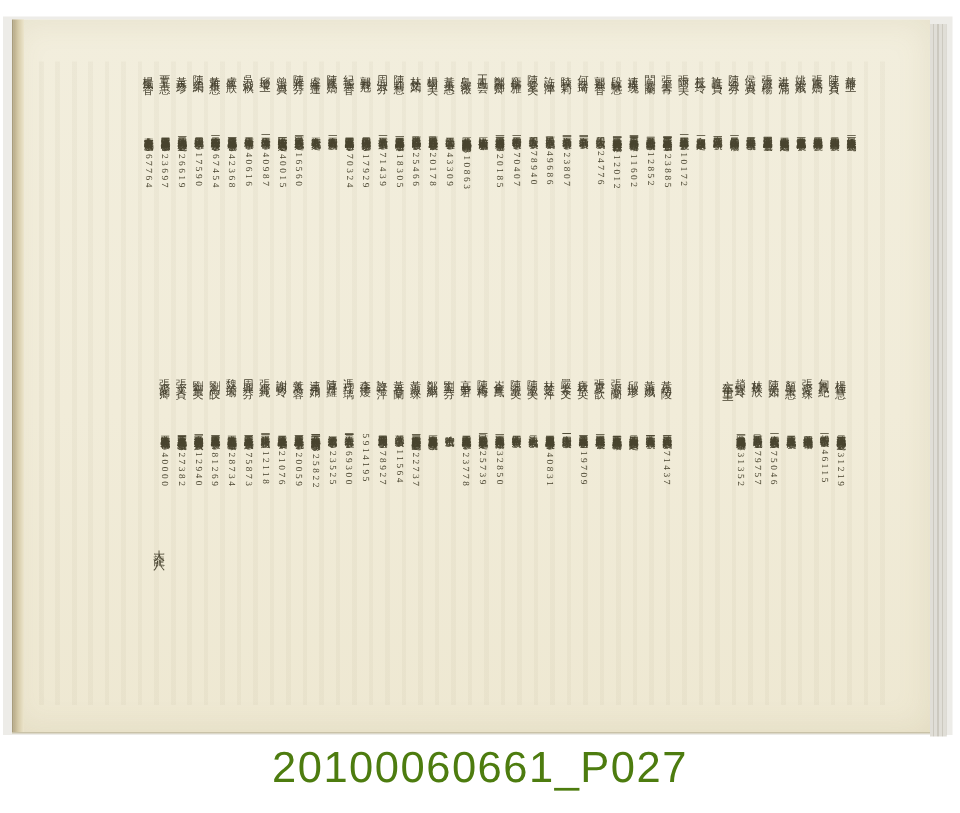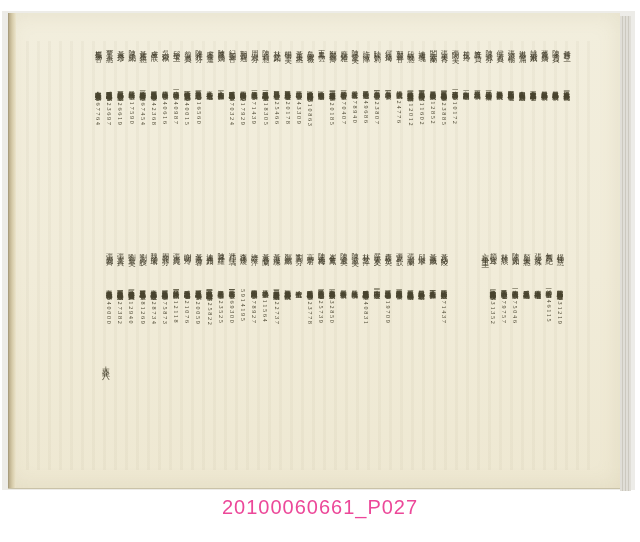--- a/index.html
+++ b/index.html
@@ -22,22 +22,22 @@
     white-space:nowrap;overflow:visible;color:#49442f;line-height:1;}
   .name{display:inline-block;inline-size:42px;font-size:7.4px;letter-spacing:2.6px;color:#433e2c;}
   .block-bottom .name{inline-size:38px;}
   .addr{font-size:6.4px;letter-spacing:0.2px;}
   .phone{font-size:6.2px;letter-spacing:1.7px;margin-top:4px;}
   .marker{flex:0 0 38px;width:38px;writing-mode:vertical-rl;text-orientation:mixed;
     font-size:7.6px;letter-spacing:2px;color:#45402d;display:flex;justify-content:center;}
   .thumb-label{position:absolute;left:91px;top:347px;writing-mode:vertical-rl;
     font-size:7.8px;letter-spacing:3px;color:#45402d;}
   .caption{position:absolute;left:0;right:0;top:496px;text-align:center;
-    font-family:"Liberation Sans","DejaVu Sans",sans-serif;font-size:20px;
-    letter-spacing:1px;color:#ec4899;}
+    font-family:"Liberation Sans","DejaVu Sans",sans-serif;font-size:29px;
+    letter-spacing:1px;color:#4d7c0f;}
 </style>
 </head>
 <body>
 
 <div class="photo">
   <div class="page">
     <div class="spine"></div>
     <div class="fore-edge"></div>
     <div class="ghost"></div>
 

